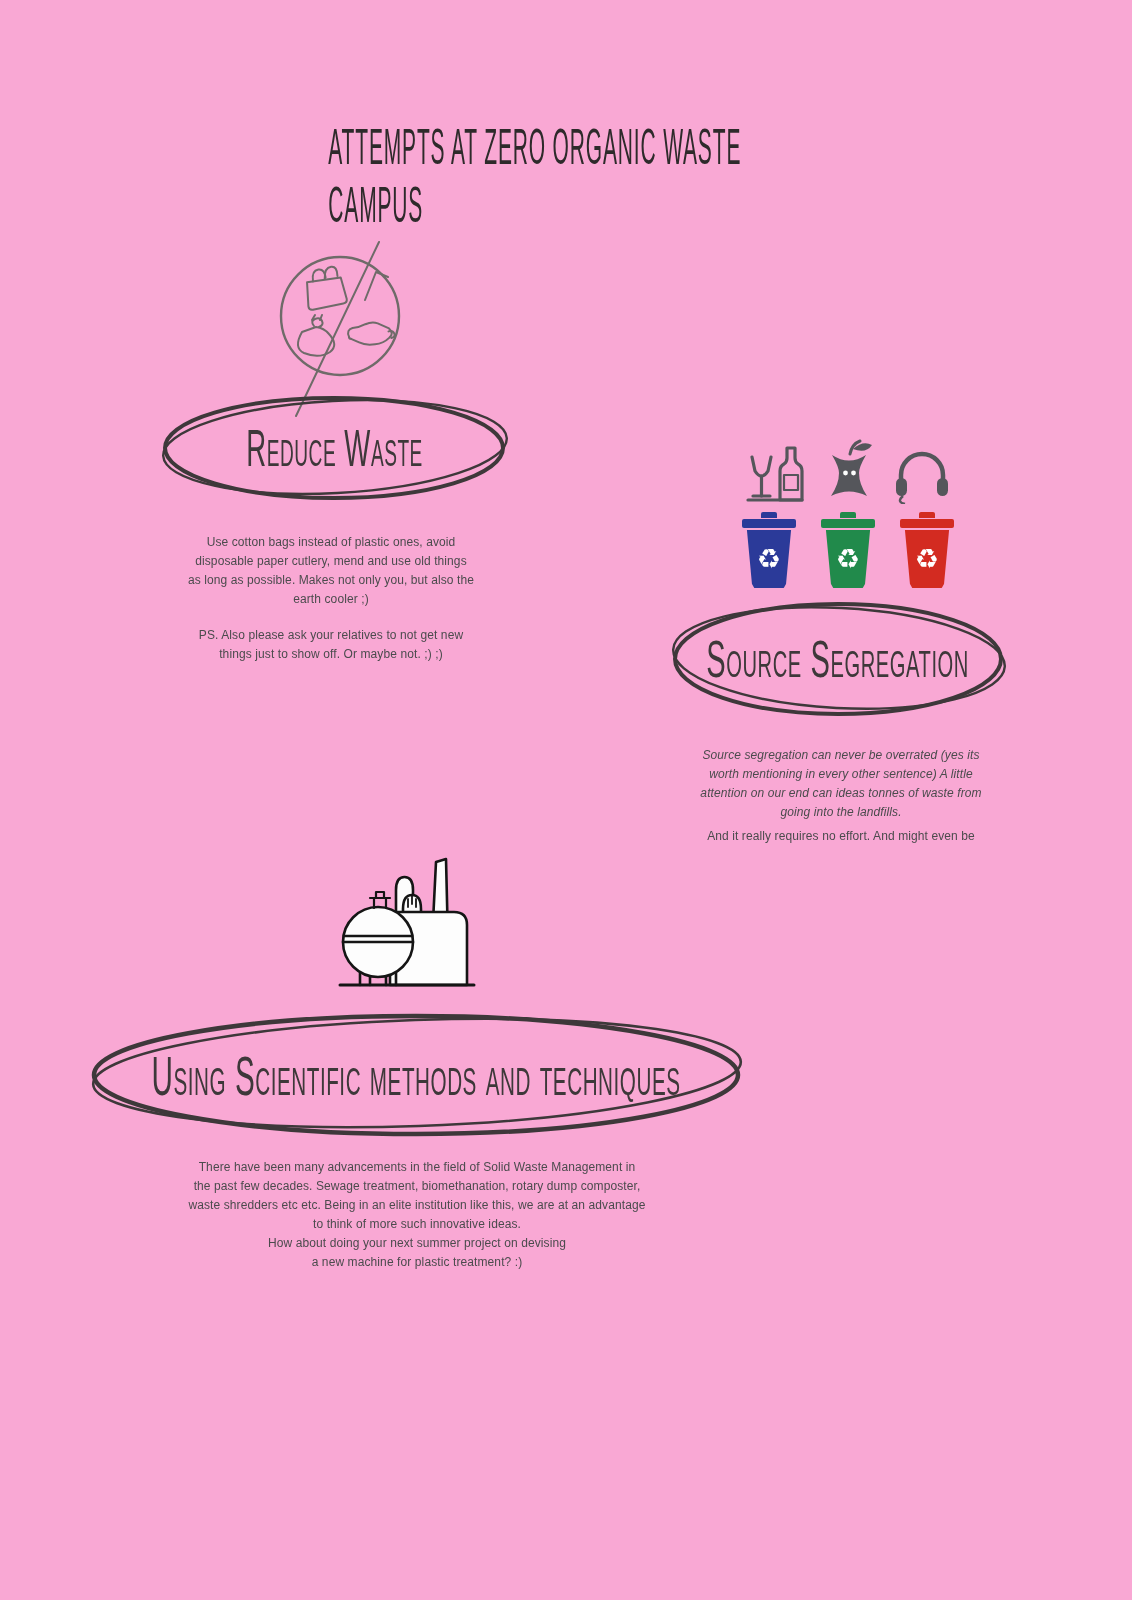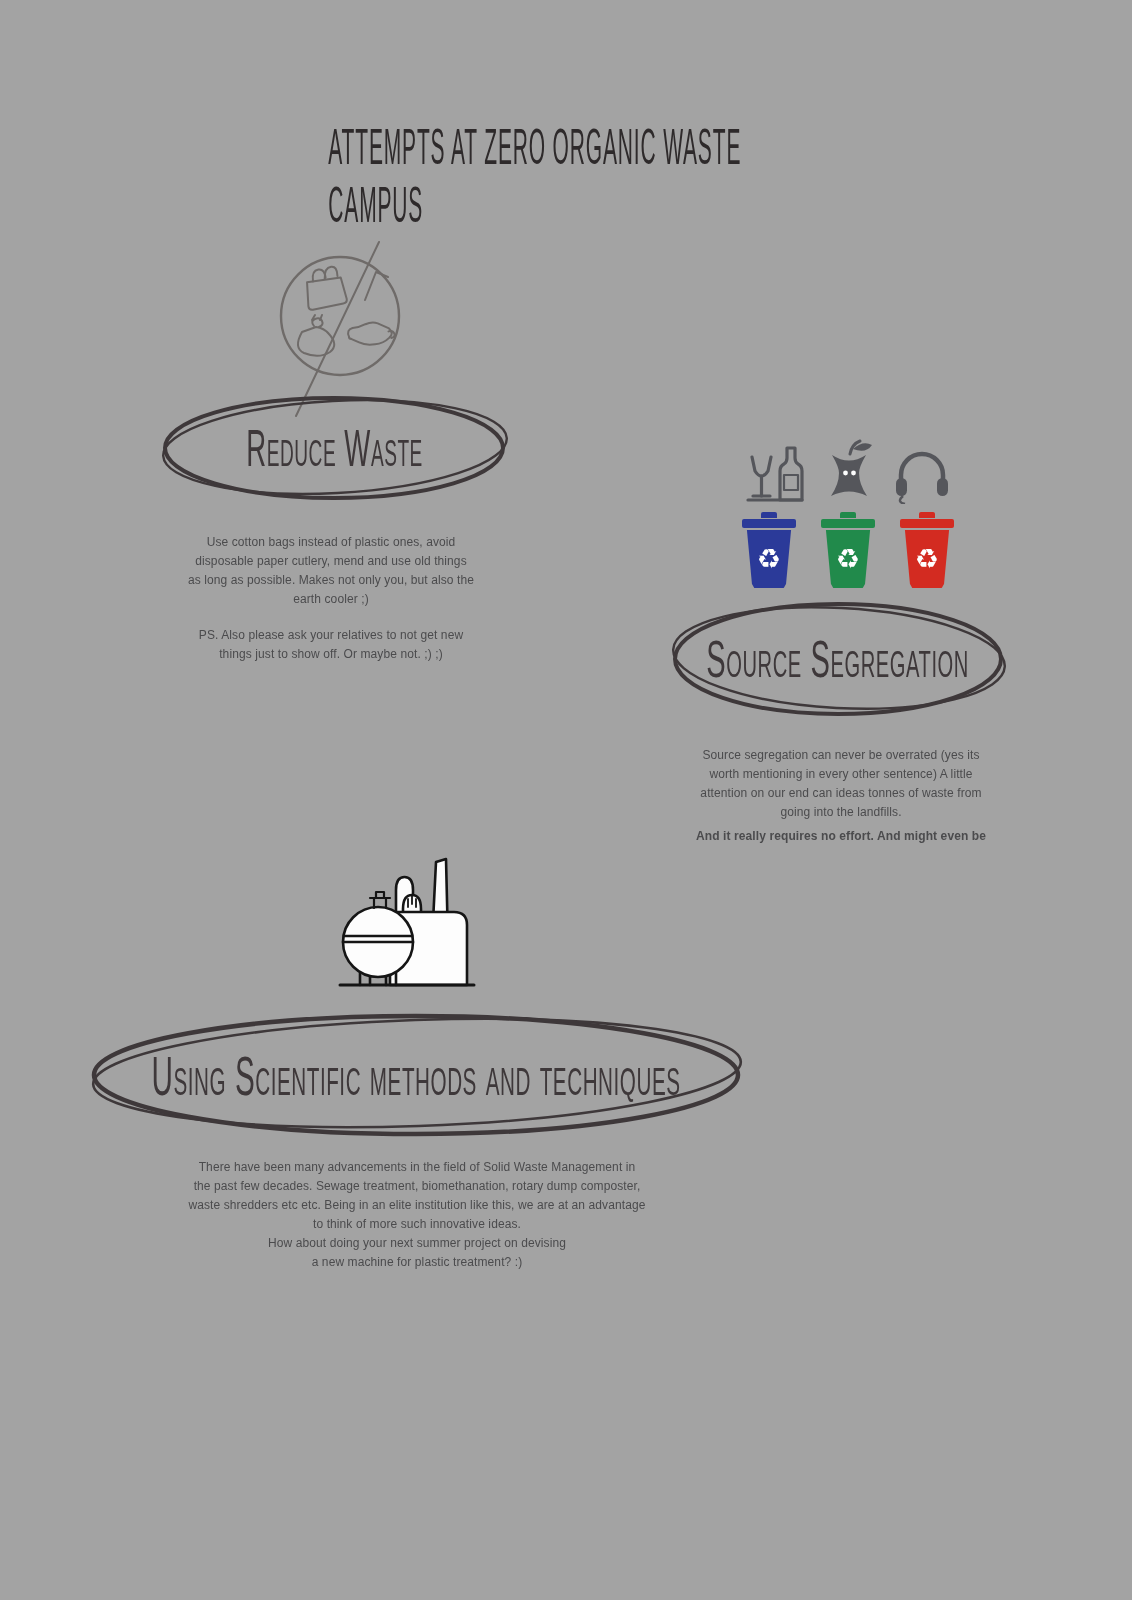--- a/index.html
+++ b/index.html
@@ -61,21 +61,21 @@
     font-size: 27px;
     line-height: 1;
     margin-top: -2px;
   }
 
   svg { display: block; }
 </style>
 </head>
 <body>
 
-<div class="page" style="background: #a3a3a3;">
+<div class="page" style="background: #f9a8d4;">
 
   <div class="abs heading-box" style="left:0; top:146; left:0px; top:146px; width:1132px; height:60px;">
     <div class="page-title-text">ATTEMPTS AT ZERO ORGANIC WASTE CAMPUS</div>
   </div>
 
   <div class="abs" style="left:262px; top:236px; width:156px; height:188px;">
     <svg width="156" height="188" viewBox="0 0 156 188" fill="none" stroke="#6f6b69" stroke-width="2" stroke-linecap="round" stroke-linejoin="round">
       <circle cx="78" cy="80" r="59" stroke-width="2.4"></circle>
 
       <g transform="rotate(-8 62 52)">
@@ -184,27 +184,27 @@
   <div class="abs" style="left:666px; top:598px; width:344px; height:122px;">
     <svg width="344" height="122" viewBox="0 0 344 122" fill="none">
       <ellipse cx="172" cy="61" rx="163" ry="55" stroke="#3e383a" stroke-width="4"></ellipse>
       <ellipse cx="173" cy="60" rx="166" ry="50" stroke="#3e383a" stroke-width="2.4" transform="rotate(3 173 60)"></ellipse>
     </svg>
   </div>
   <div class="abs heading-box" style="left:666px; top:598px; width:344px; height:122px;">
     <div class="sketch-heading h-source">Source Segregation</div>
   </div>
 
-  <div class="abs copy" style="left:626px; top:746px; width:430px;">
+  <div class="abs copy" style="left:626px; top:746px; width:430px;font-style:italic;">
       <div>Source segregation can never be overrated (yes its</div>
       <div>worth mentioning in every other sentence) A little</div>
       <div>attention on our end can ideas tonnes of waste from</div>
       <div>going into the landfills.</div>
     </div>
-  <div class="abs copy" style="left:626px; top:827px; width:430px;font-weight:bold;">
+  <div class="abs copy" style="left:626px; top:827px; width:430px;">
       <div>And it really requires no effort. And might even be</div>
     </div>
 
   <div class="abs" style="left:336px; top:842px; width:142px; height:148px;">
     <svg width="142" height="148" viewBox="0 0 142 148" fill="none" stroke="#151515" stroke-width="2.6" stroke-linecap="round" stroke-linejoin="round">
 
       <path d="M60,100 V48 q0,-13 8.5,-13 q8.5,0 8.5,13 V100" fill="#fdfdfd"></path>
 
       <path d="M67,100 V67 q0,-14 9,-14 q9,0 9,14 V100" fill="#fdfdfd"></path>
       <path d="M72,57 v8 M76,54 v8 M80,57 v8" stroke-width="1.8"></path>

